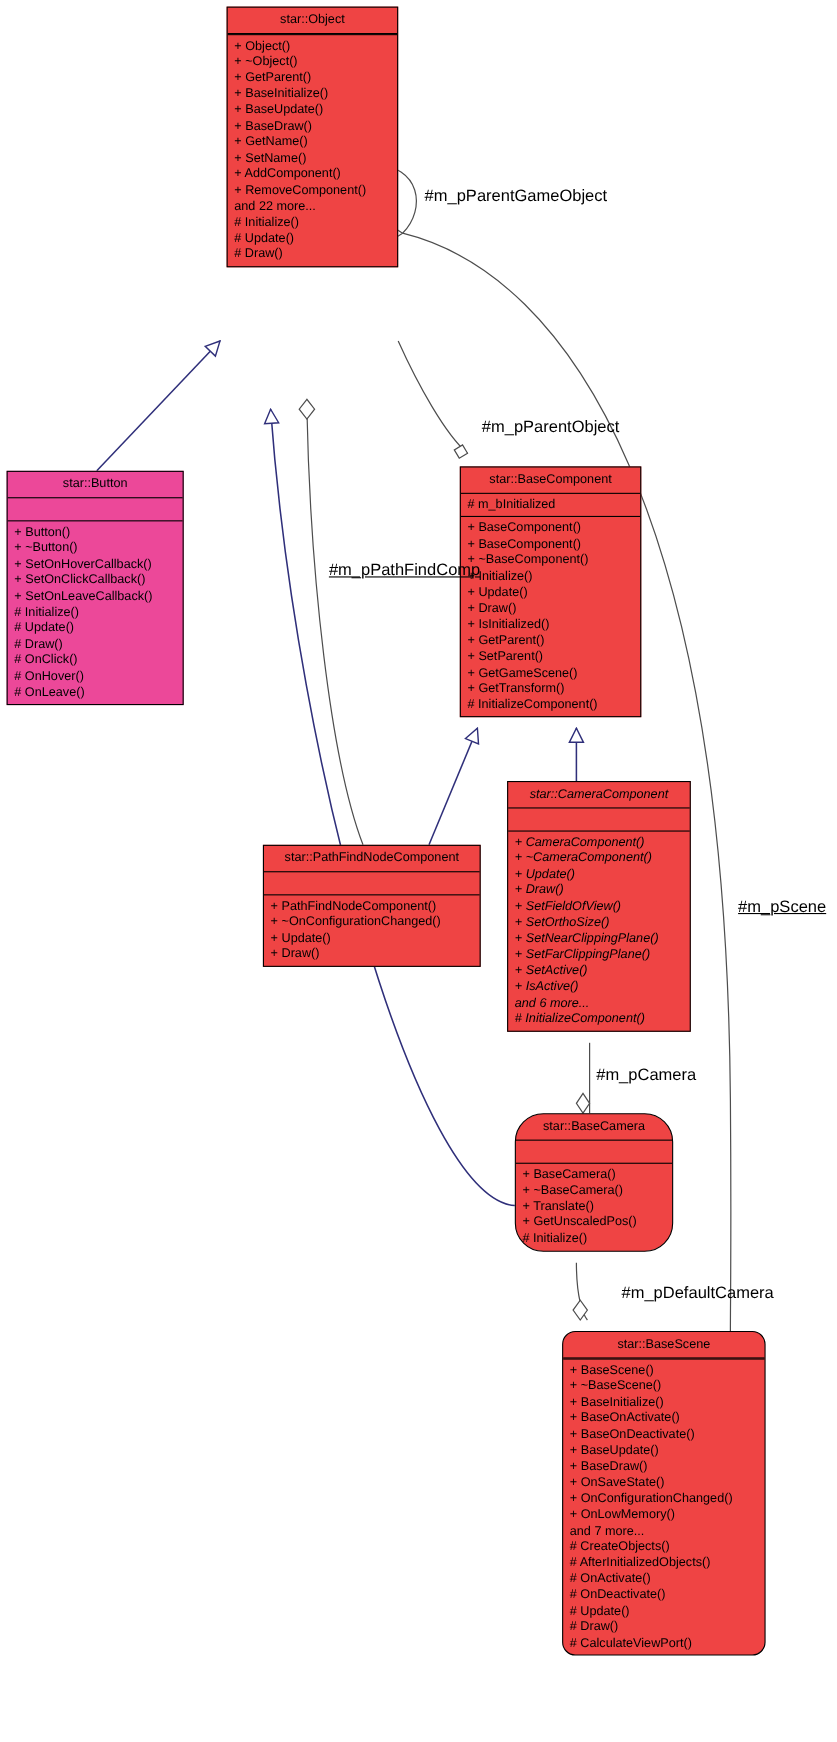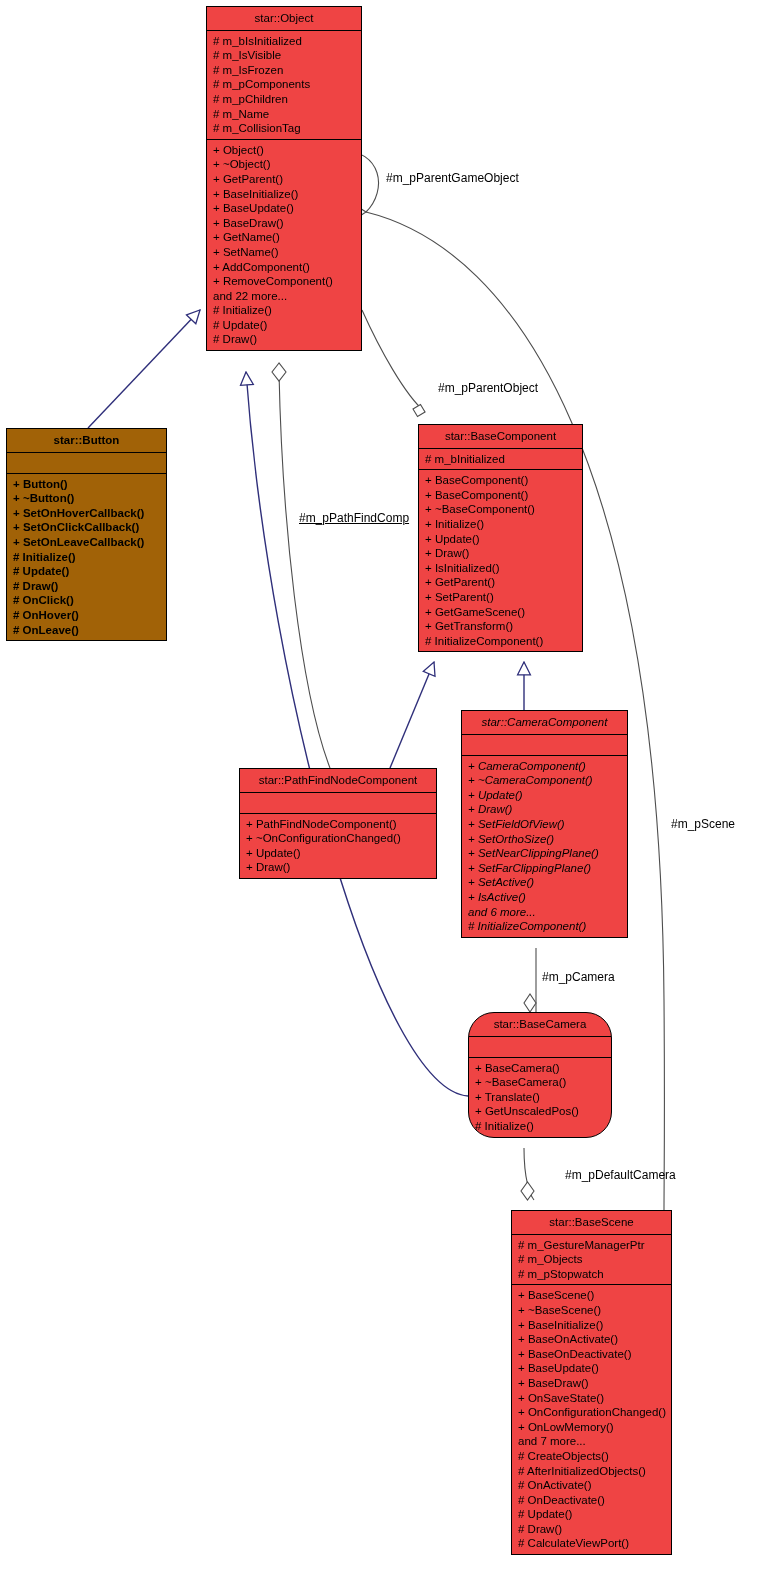--- a/index.html
+++ b/index.html
@@ -29,22 +29,21 @@
     position: absolute;
     box-sizing: border-box;
     border: 1px solid #000000;
     background: #ef4444;
     font-size: 11.5px;
     line-height: 14.6px;
     color: #000000;
     z-index: 5;
   }
   .uml-class.highlight {
-    background: #a16207;
-    font-weight: bold;
+    background: #ec4899;
   }
   .uml-title {
     text-align: center;
     padding: 4px 6px 4px 6px;
     white-space: nowrap;
     font-size: 11.5px;
   }
   .uml-sep {
     border-top: 1px solid #000000;
     height: 0;
@@ -58,21 +57,21 @@
     height: 14px;
     padding: 3px 5px 3px 6px;
   }
   .uml-row {
     white-space: nowrap;
     font-size: 11.5px;
     line-height: 14.6px;
   }
   .edge-label {
     position: absolute;
-    font-size: 12px;
+    font-size: 15px;
     line-height: 13px;
     color: #000000;
     white-space: nowrap;
     z-index: 6;
     background: transparent;
   }
 </style>
 </head>
 <body>
 
@@ -107,29 +106,20 @@
     <path d="M 536 948 L 536 1012" fill="none" stroke="#4d4d4d" stroke-width="1.1"></path>
     <path d="M 536 1012 l -6 -9 l -6 9 l 6 9 z" fill="#ffffff" stroke="#4d4d4d" stroke-width="1.1" transform="translate(0,-9)"></path>
 
     <path d="M 524 1148 C 524 1180 530 1195 534 1200" fill="none" stroke="#4d4d4d" stroke-width="1.1"></path>
     <path d="M 534 1200 l -6.5 -9 l -6.5 9 l 6.5 9 z" fill="#ffffff" stroke="#4d4d4d" stroke-width="1.1" transform="translate(0,-9)"></path>
   </svg>
 
   <div class="uml-class" id="cls-object" style="left:206px; top:6px; width:156px;">
     <div class="uml-title">star::Object</div>
     <div class="uml-sep"></div>
-    <div class="uml-section">
-      <div class="uml-row"># m_bIsInitialized</div>
-      <div class="uml-row"># m_IsVisible</div>
-      <div class="uml-row"># m_IsFrozen</div>
-      <div class="uml-row"># m_pComponents</div>
-      <div class="uml-row"># m_pChildren</div>
-      <div class="uml-row"># m_Name</div>
-      <div class="uml-row"># m_CollisionTag</div>
-    </div>
     <div class="uml-sep"></div>
     <div class="uml-section">
       <div class="uml-row">+ Object()</div>
       <div class="uml-row">+ ~Object()</div>
       <div class="uml-row">+ GetParent()</div>
       <div class="uml-row">+ BaseInitialize()</div>
       <div class="uml-row">+ BaseUpdate()</div>
       <div class="uml-row">+ BaseDraw()</div>
       <div class="uml-row">+ GetName()</div>
       <div class="uml-row">+ SetName()</div>
@@ -226,28 +216,23 @@
     <div class="uml-sep"></div>
     <div class="uml-section">
       <div class="uml-row">+ BaseCamera()</div>
       <div class="uml-row">+ ~BaseCamera()</div>
       <div class="uml-row">+ Translate()</div>
       <div class="uml-row">+ GetUnscaledPos()</div>
       <div class="uml-row"># Initialize()</div>
     </div>
   </div>
 
-  <div class="uml-class" id="cls-basescene" style="left:511px; top:1210px; width:161px;">
+  <div class="uml-class" id="cls-basescene" style="left:511px; top:1210px; width:185px;border-radius:12px;">
     <div class="uml-title">star::BaseScene</div>
     <div class="uml-sep"></div>
-    <div class="uml-section">
-      <div class="uml-row"># m_GestureManagerPtr</div>
-      <div class="uml-row"># m_Objects</div>
-      <div class="uml-row"># m_pStopwatch</div>
-    </div>
     <div class="uml-sep"></div>
     <div class="uml-section">
       <div class="uml-row">+ BaseScene()</div>
       <div class="uml-row">+ ~BaseScene()</div>
       <div class="uml-row">+ BaseInitialize()</div>
       <div class="uml-row">+ BaseOnActivate()</div>
       <div class="uml-row">+ BaseOnDeactivate()</div>
       <div class="uml-row">+ BaseUpdate()</div>
       <div class="uml-row">+ BaseDraw()</div>
       <div class="uml-row">+ OnSaveState()</div>
@@ -267,15 +252,15 @@
   <div class="edge-label" style="left:386px; top:172px;">#m_pParentGameObject</div>
 
   <div class="edge-label" style="left:438px; top:382px;">#m_pParentObject</div>
 
   <div class="edge-label" style="left:299px; top:512px;text-decoration:underline;">#m_pPathFindComp</div>
 
   <div class="edge-label" style="left:542px; top:971px;text-align:right;">#m_pCamera</div>
 
   <div class="edge-label" style="left:565px; top:1169px;">#m_pDefaultCamera</div>
 
-  <div class="edge-label" style="left:671px; top:818px;">#m_pScene</div>
+  <div class="edge-label" style="left:671px; top:818px;text-decoration:underline;">#m_pScene</div>
 
 </div>
 
 </body></html>

